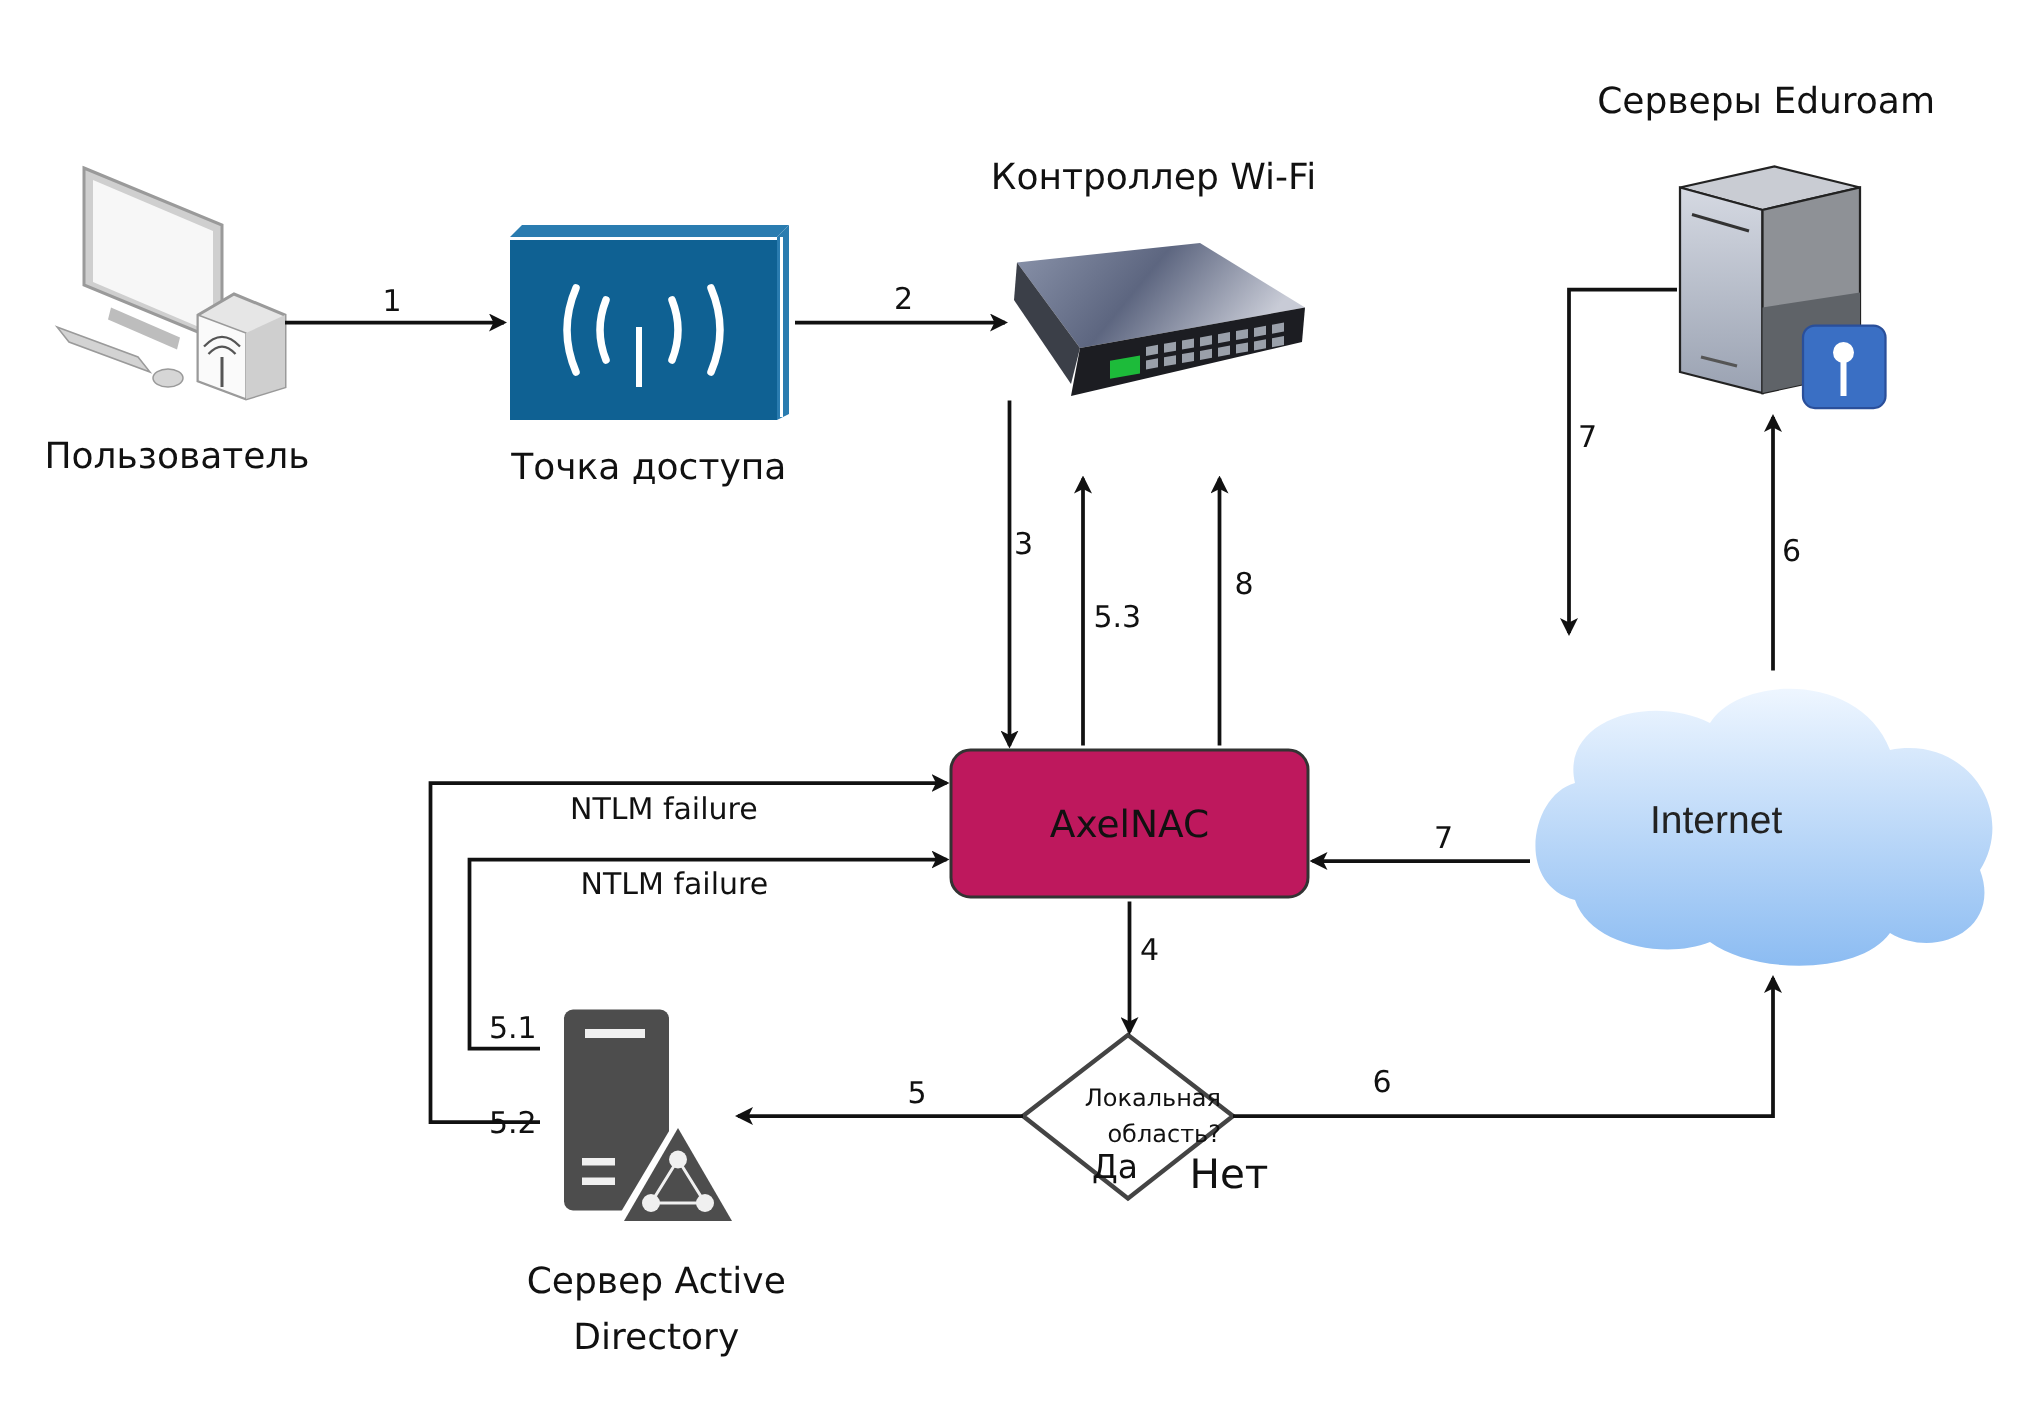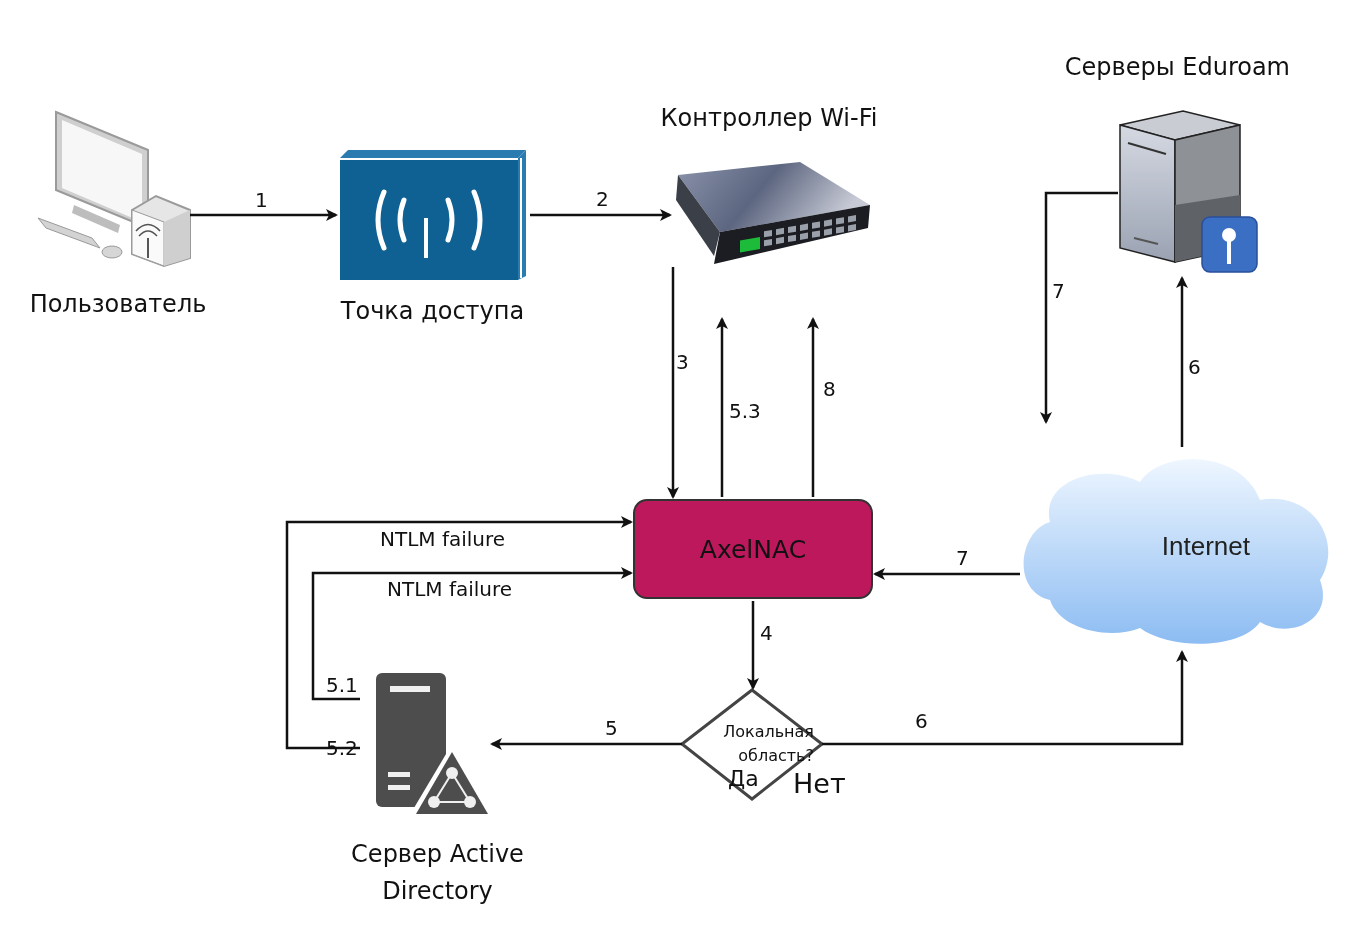--- a/index.html
+++ b/index.html
@@ -7,21 +7,21 @@
          font-family: "DejaVu Sans", sans-serif; color: #111; }
   #canvas { position: absolute; left: 0; top: 0; }
   .node-label { position: absolute; font-family: "DejaVu Sans", sans-serif;
                 font-size: 24px; color: #111; text-align: center; white-space: nowrap; }
   .edge-label { position: absolute; font-family: "DejaVu Sans", sans-serif;
                 font-size: 20px; color: #111; white-space: nowrap; }
   .axel { position: absolute; left: 633px; top: 499px; width: 240px; height: 100px;
           border: 2px solid #333; border-radius: 14px; background: #be185d;
           box-sizing: border-box; display: flex; align-items: center; justify-content: center;
           font-size: 25px; font-family: "DejaVu Sans", sans-serif; color: #111; }
-  .cloud-text { position: absolute; left: 1100px; top: 531px; width: 150px; text-align: right;
+  .cloud-text { position: absolute; left: 1100px; top: 531px; width: 150px; text-align: left;
                 font-family: "Liberation Sans", sans-serif; font-size: 26px; color: #222; }
   .diamond-text { position: absolute; left: 690px; top: 720px; width: 124px; text-align: right;
                   font-size: 16px; line-height: 24px; font-family: "DejaVu Sans", sans-serif; color:#111; }
 </style>
 </head>
 <body>
 
 <svg id="canvas" width="1362" height="936" viewBox="0 0 1362 936">
   <defs>
     <marker id="arr" markerWidth="12" markerHeight="12" refX="10" refY="6" orient="auto" markerUnits="userSpaceOnUse">

